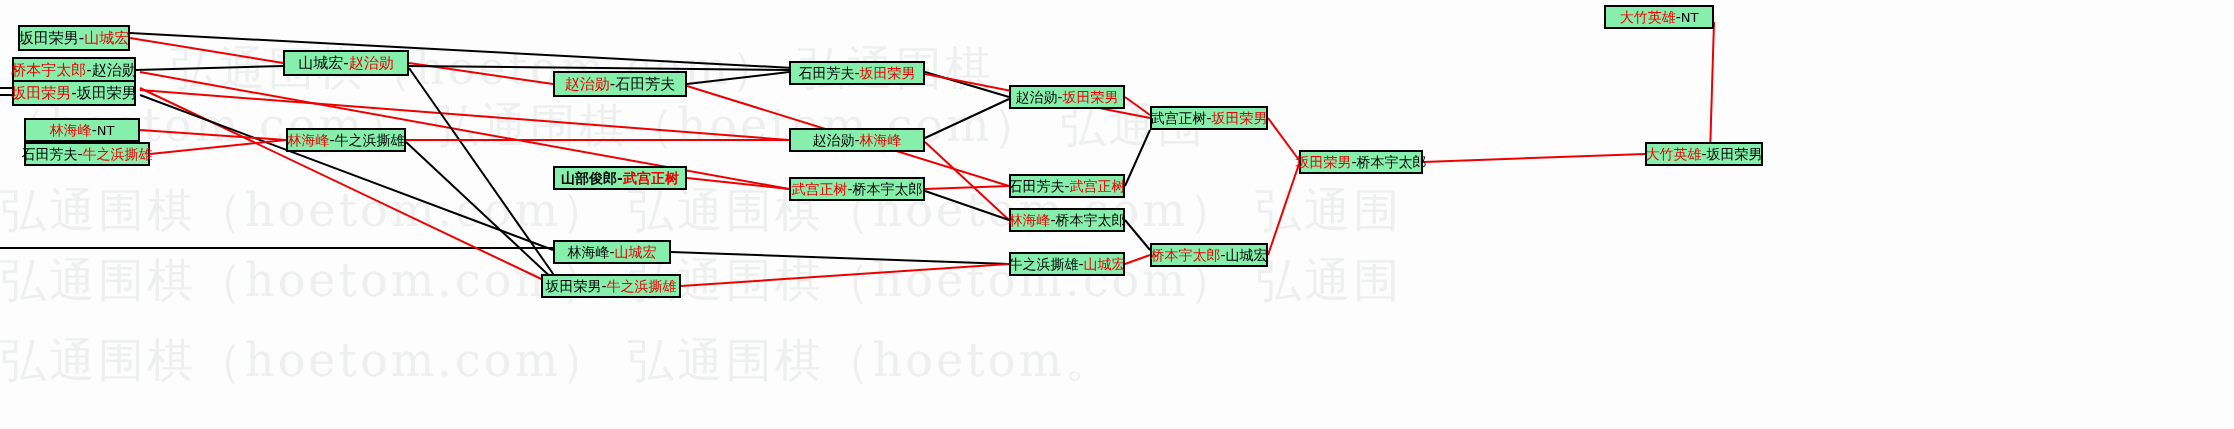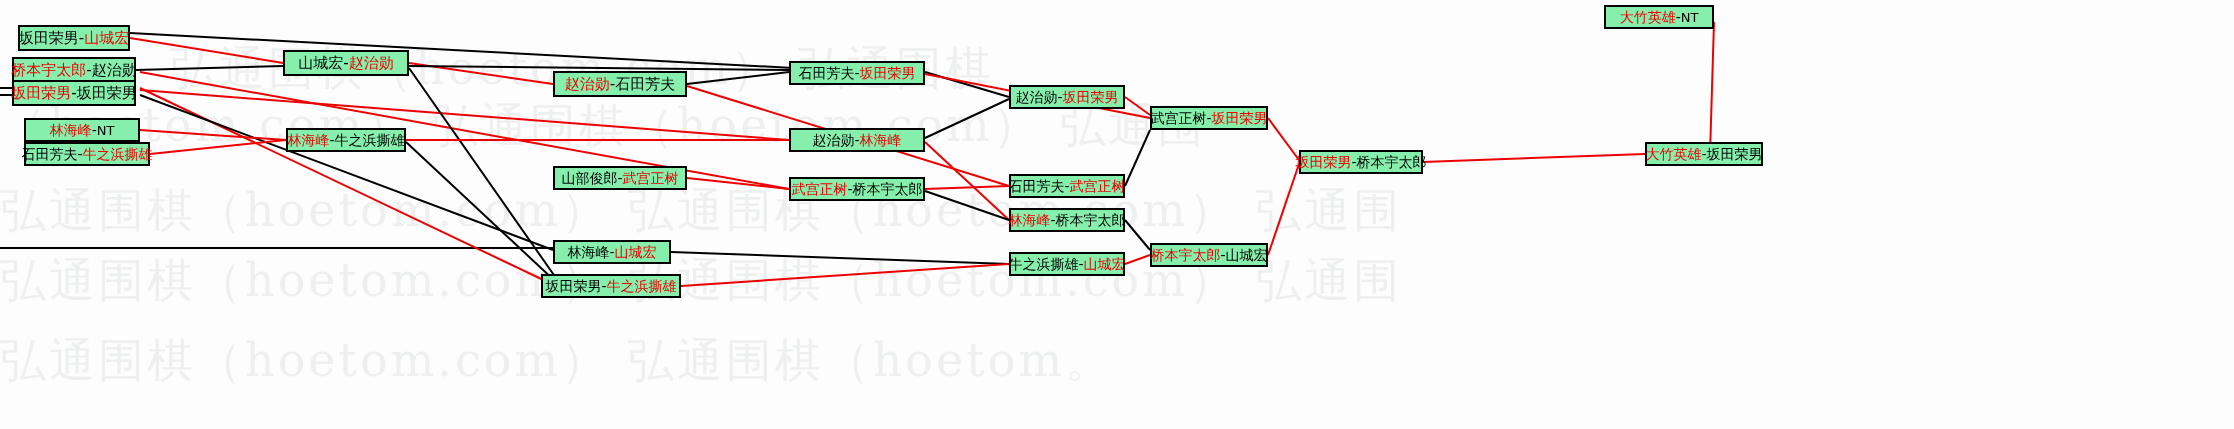--- a/index.html
+++ b/index.html
@@ -146,21 +146,21 @@
       <div class="node" style="left: 286px; top: 128px; width: 120px; height: 24px; font-size: 14px;">
         <span class="w">林海峰</span>
         <span class="sep">-</span>
         <span class="l">牛之浜撕雄</span>
       </div>
       <div class="node" style="left: 553px; top: 71px; width: 134px; height: 26px; font-size: 15px;">
         <span class="w">赵治勋</span>
         <span class="sep">-</span>
         <span class="l">石田芳夫</span>
       </div>
-      <div class="node" style="left: 553px; top: 166px; width: 134px; height: 24px; font-size: 14px;">
+      <div class="node" style="left: 553px; top: 166px; width: 134px; height: 24px; font-size: 14px; font-weight: bold;">
         <span class="l">山部俊郎</span>
         <span class="sep">-</span>
         <span class="w">武宫正树</span>
       </div>
       <div class="node" style="left: 553px; top: 240px; width: 118px; height: 24px; font-size: 14px;">
         <span class="l">林海峰</span>
         <span class="sep">-</span>
         <span class="w">山城宏</span>
       </div>
       <div class="node" style="left: 541px; top: 274px; width: 140px; height: 24px; font-size: 14px;">

